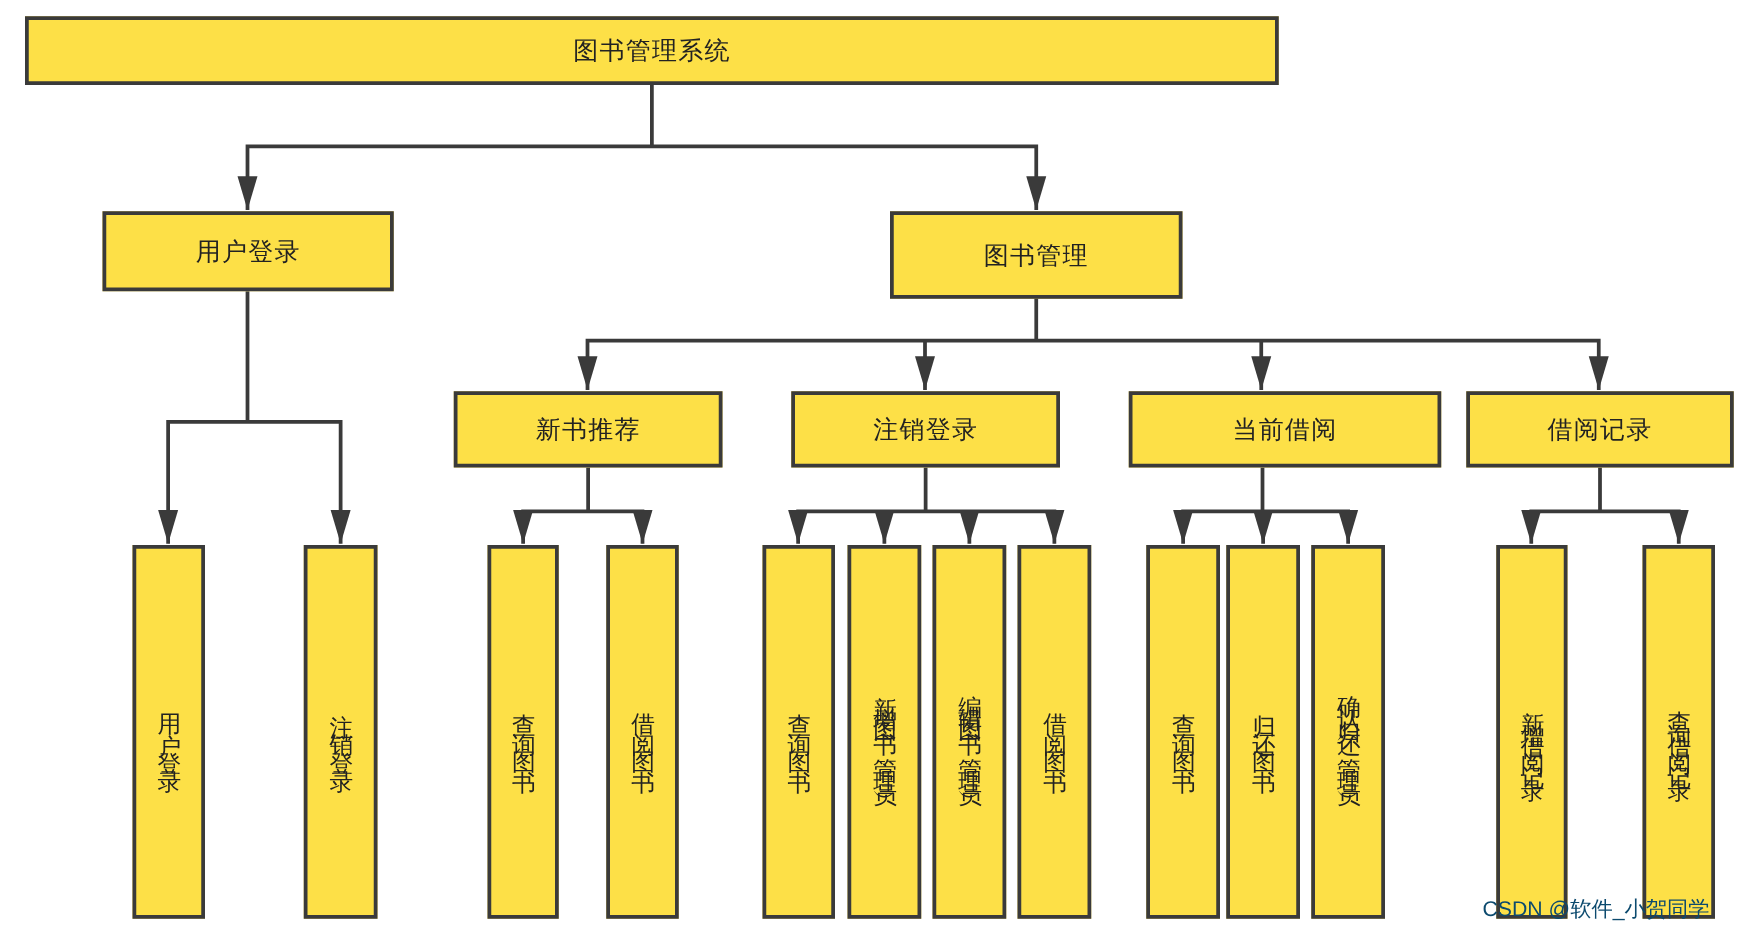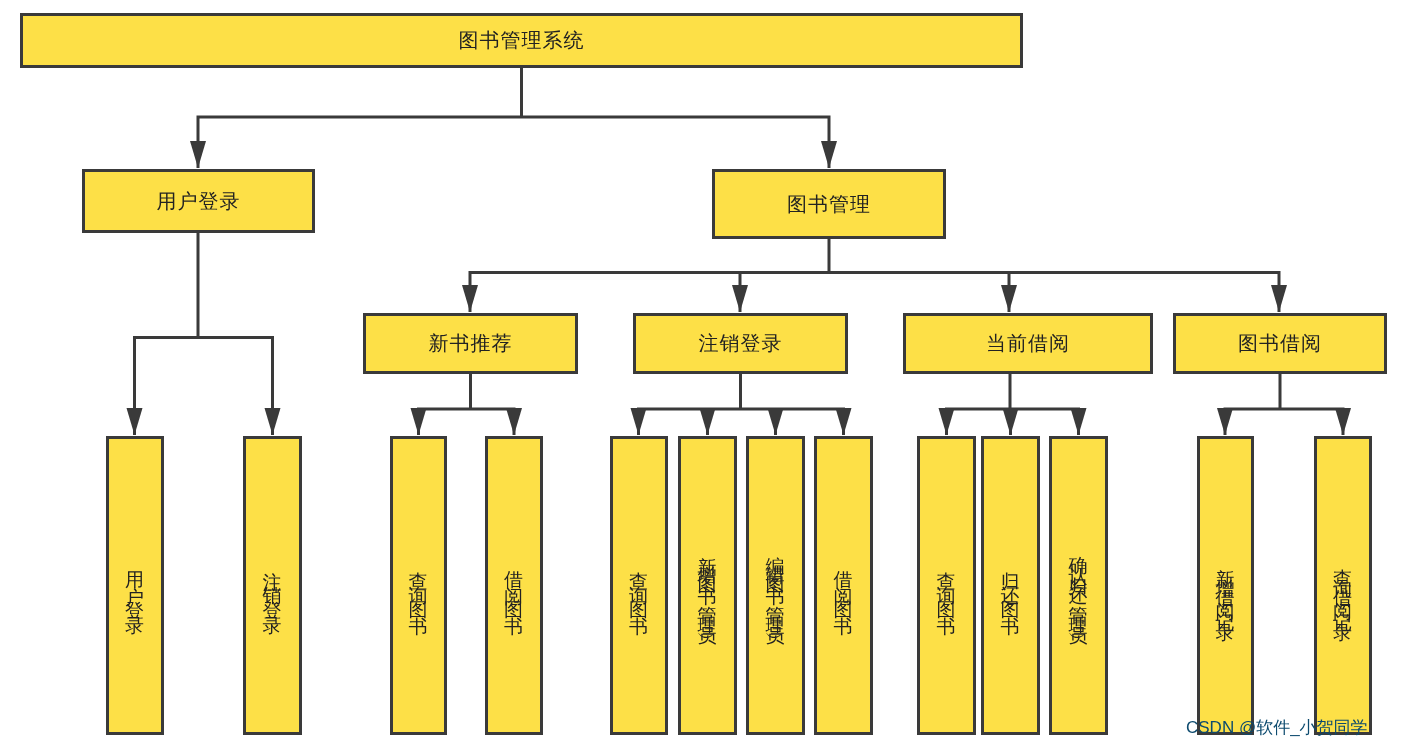--- a/index.html
+++ b/index.html
@@ -107,21 +107,21 @@
   </svg>
 
   <div class="node hnode" style="left:20px; top:13px; width:1003px; height:55px;">图书管理系统</div>
 
   <div class="node hnode" style="left:82px; top:169px; width:233px; height:64px;">用户登录</div>
   <div class="node hnode" style="left:712px; top:169px; width:234px; height:70px;">图书管理</div>
 
   <div class="node hnode" style="left:363px; top:313px; width:215px; height:61px;">新书推荐</div>
   <div class="node hnode" style="left:633px; top:313px; width:215px; height:61px;">注销登录</div>
   <div class="node hnode" style="left:903px; top:313px; width:250px; height:61px;">当前借阅</div>
-  <div class="node hnode" style="left:1173px; top:313px; width:214px; height:61px;">图书借阅</div>
+  <div class="node hnode" style="left:1173px; top:313px; width:214px; height:61px;">借阅记录</div>
 
   <div class="node vnode ls4" style="left:106px; top:436px; width:58px; height:299px;">
     <span>用户登录</span>
   </div>
   <div class="node vnode ls4" style="left:243px; top:436px; width:59px; height:299px;">
     <span>注销登录</span>
   </div>
 
   <div class="node vnode ls4" style="left:390px; top:436px; width:57px; height:299px;">
     <span>查询图书</span>

